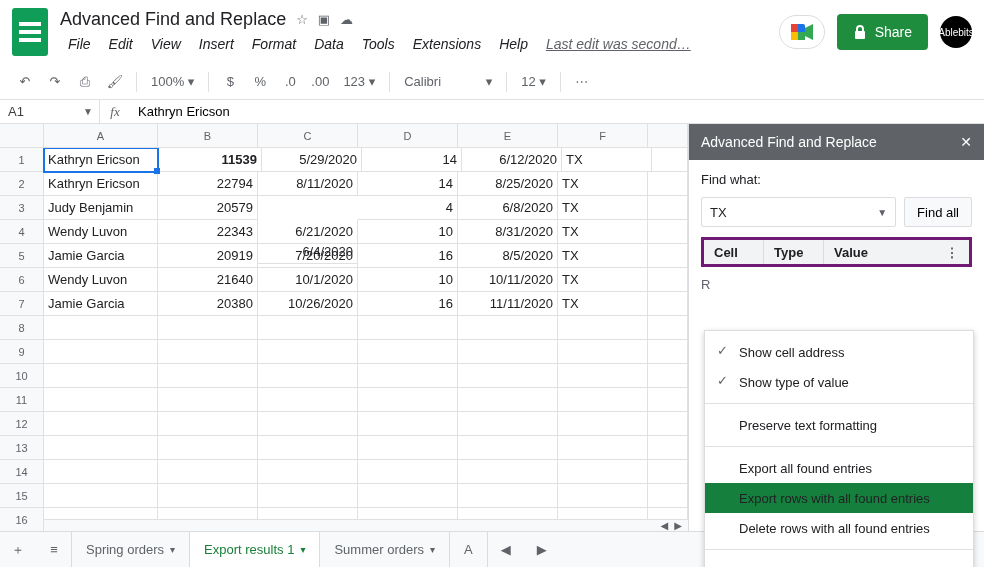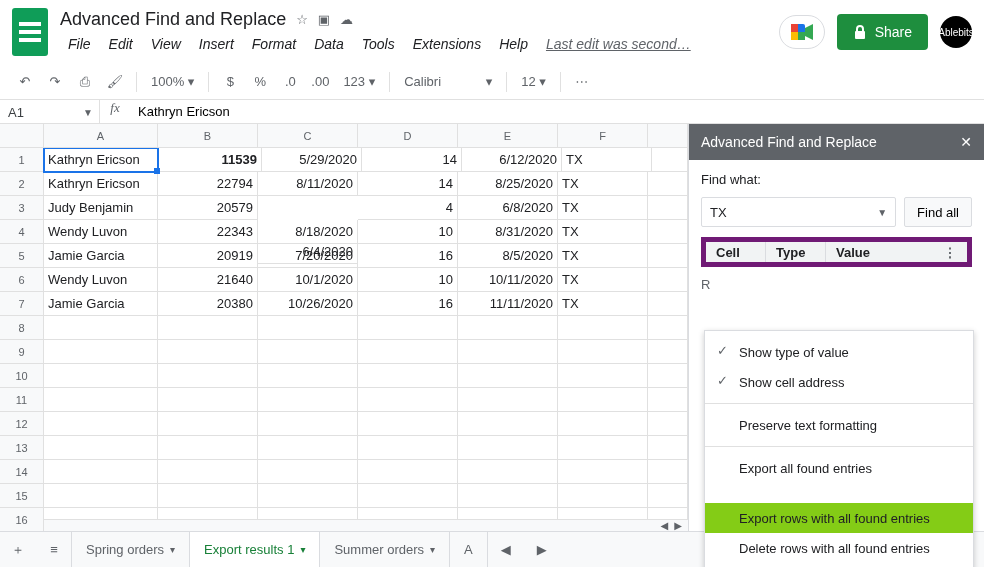--- a/index.html
+++ b/index.html
@@ -103,20 +103,21 @@
     cursor:pointer;
     border-radius:4px;
     font-size:13px;
   }
   .tb-sep { width:1px; height:20px; background:#e0e0e0; margin:0 4px; }
   .tb-text { padding:0 6px; }
 
   
   .formula-row {
     display:flex;
+    align-items:center;
     height:24px;
     border-bottom:1px solid #e0e0e0;
   }
   .name-box {
     width:100px;
     height:24px;
     display:flex; align-items:center;
     padding:0 8px;
     border-right:1px solid #e0e0e0;
     font-size:13px;
@@ -216,21 +217,21 @@
     height:30px;
     border:1px solid #dadce0;
     border-radius:2px;
     background:#f8f9fa;
     font-size:13px;
     padding:0 12px;
     cursor:pointer;
   }
   .results-header {
     display:flex;
-    border:5px solid #701a75;
+    border:3px solid #701a75;
     background:#f1f3f4;
     height:30px;
     align-items:stretch;
   }
   .rh-col {
     display:flex; align-items:center;
     padding:0 10px; font-weight:bold; font-size:13px;
     border-right:1px solid #dadce0;
   }
   .rh-col:last-child { border-right:none; flex:1; justify-content:flex-end; position:relative;}
@@ -254,21 +255,21 @@
     padding:0 14px 0 34px;
     font-size:13px;
     cursor:pointer;
     position:relative;
   }
   .dd-item.checked::before {
     content:"✓";
     position:absolute; left:12px; top:6px;
     color:#5f6368;
   }
-  .dd-item.hover { background:#84cc16;margin-top:20px; }
+  .dd-item.hover { background:#15803d; }
   .dd-sep { height:1px; background:#e0e0e0; margin:6px 0; }
 
   
   .sheetbar {
     height:36px;
     border-top:1px solid #dadce0;
     display:flex;
     align-items:stretch;
     background:#f8f9fa;
   }
@@ -431,21 +432,21 @@
           <div class="cell tx-right" style="width: 100px; margin-top: 44px;">6/4/2020</div>
           <div class="cell tx-right" style="width: 100px;">4</div>
           <div class="cell tx-right" style="width: 100px;">6/8/2020</div>
           <div class="cell tx-left" style="width: 90px;">TX</div>
           <div class="cell" style="flex: 1 1 0%;"></div>
         </div>
         <div class="row">
           <div class="row-h">4</div>
           <div class="cell tx-left" style="width: 114px;">Wendy Luvon</div>
           <div class="cell tx-right" style="width: 100px;">22343</div>
-          <div class="cell tx-right" style="width: 100px;">8/18/2020</div>
+          <div class="cell tx-right" style="width: 100px;">6/21/2020</div>
           <div class="cell tx-right" style="width: 100px;">10</div>
           <div class="cell tx-right" style="width: 100px;">8/31/2020</div>
           <div class="cell tx-left" style="width: 90px;">TX</div>
           <div class="cell" style="flex: 1 1 0%;"></div>
         </div>
         <div class="row">
           <div class="row-h">5</div>
           <div class="cell tx-left" style="width: 114px;">Jamie Garcia</div>
           <div class="cell tx-right" style="width: 100px;">20919</div>
           <div class="cell tx-right" style="width: 100px;">7/20/2020</div>
@@ -590,22 +591,22 @@
         <div class="rh-col" style="width:60px;">Type</div>
         <div class="rh-col">
           <span style="flex:1;">Value</span>
           <span class="kebab">⋮</span>
         </div>
       </div>
       <div class="truncated-r">R</div>
     </div>
 
     <div class="dropdown" id="dropdown">
+        <div class="dd-item checked">Show cell address</div>
         <div class="dd-item checked">Show type of value</div>
-        <div class="dd-item checked">Show cell address</div>
         <div class="dd-sep"></div>
         <div class="dd-item">Preserve text formatting</div>
         <div class="dd-sep"></div>
         <div class="dd-item">Export all found entries</div>
         <div class="dd-item hover">Export rows with all found entries</div>
         <div class="dd-item">Delete rows with all found entries</div>
         <div class="dd-sep"></div>
         <div class="dd-item">Export the selected entries</div>
       </div>
   </div>

